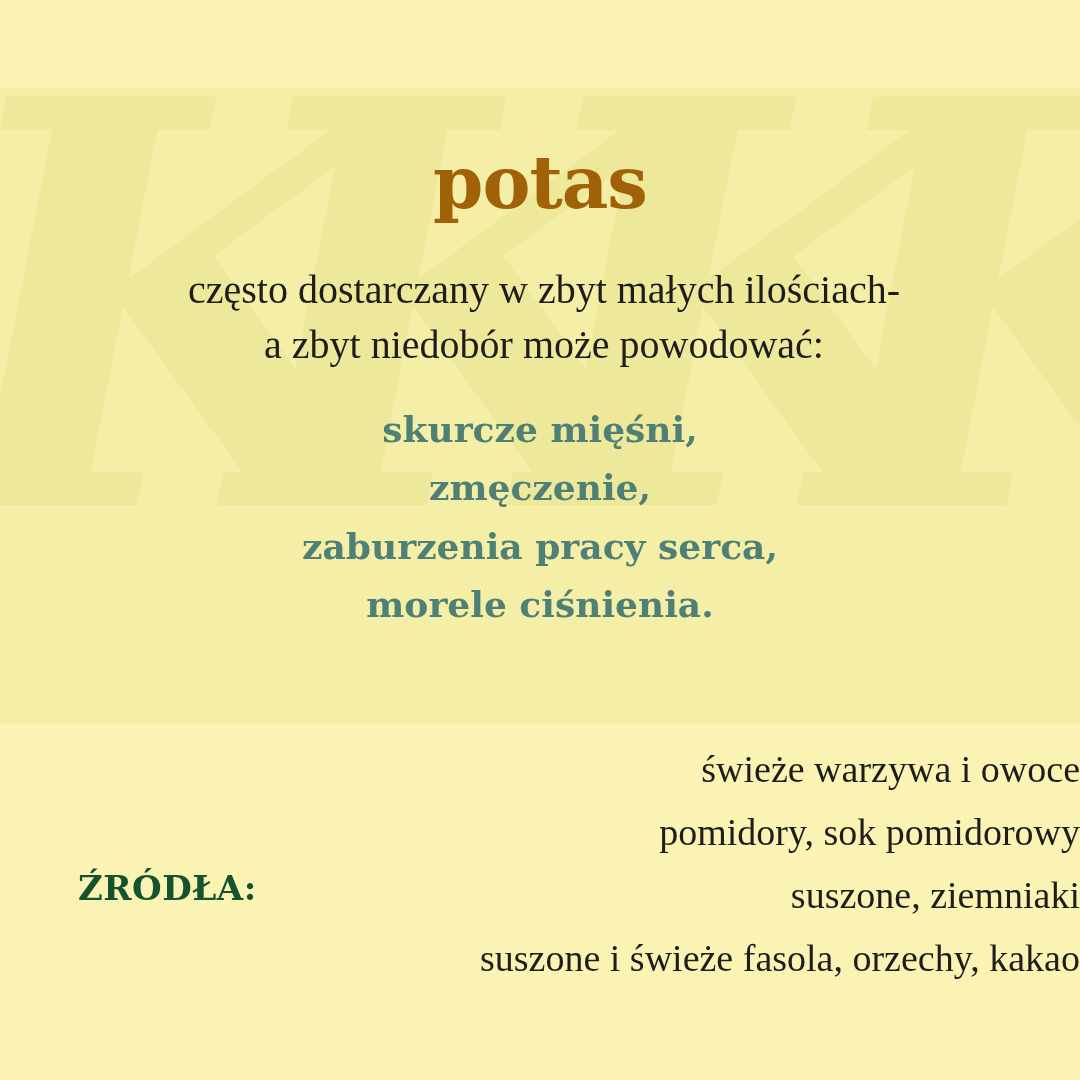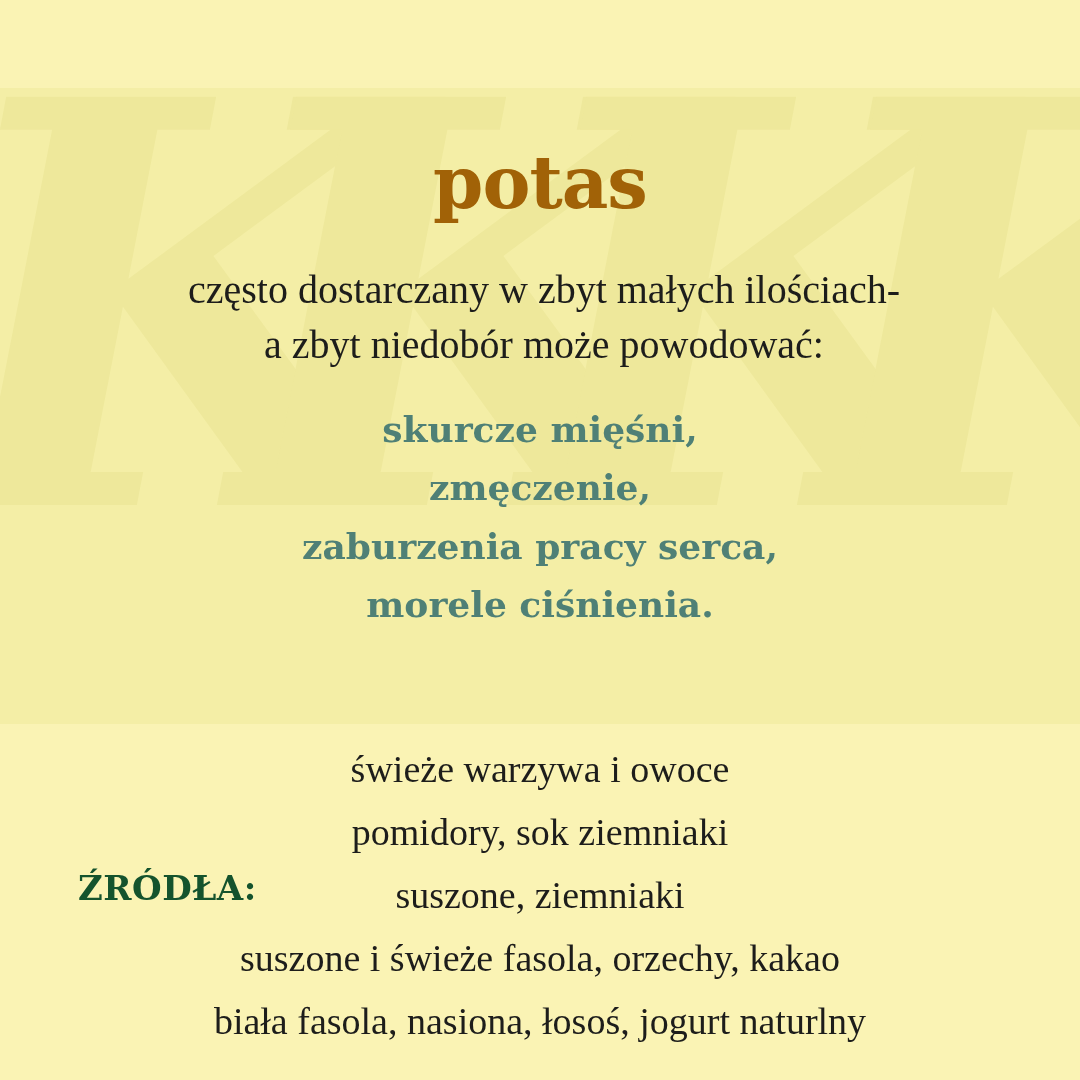--- a/index.html
+++ b/index.html
@@ -106,21 +106,21 @@
     left: 78px;
     top: 130px;
     font-family: "DejaVu Serif", serif;
     font-weight: 700;
     font-size: 34px;
     letter-spacing: 0.5px;
     color: #14532d;
   }
   .sources-list {
     width: 1080px;
-    text-align: center;
+    text-align: right;
     font-family: "Liberation Serif", serif;
     font-size: 38px;
     line-height: 1.66;
     color: #1d1d1b;
   }
   .sources-list div {
     white-space: nowrap;
   }
 </style>
 </head>
@@ -148,21 +148,20 @@
       <div>skurcze mięśni,</div>
       <div>zmęczenie,</div>
       <div>zaburzenia pracy serca,</div>
       <div>morele ciśnienia.</div>
     </div>
 
     <div class="sources-block">
       <div class="sources-label">ŹRÓDŁA:</div>
       <div class="sources-list">
         <div>świeże warzywa i owoce</div>
-        <div>pomidory, sok ziemniaki</div>
+        <div>pomidory, sok pomidorowy</div>
         <div>suszone, ziemniaki</div>
         <div>suszone i świeże fasola, orzechy, kakao</div>
-        <div>biała fasola, nasiona, łosoś, jogurt naturlny</div>
       </div>
     </div>
 
   </div>
 </div>
 
 </body></html>

